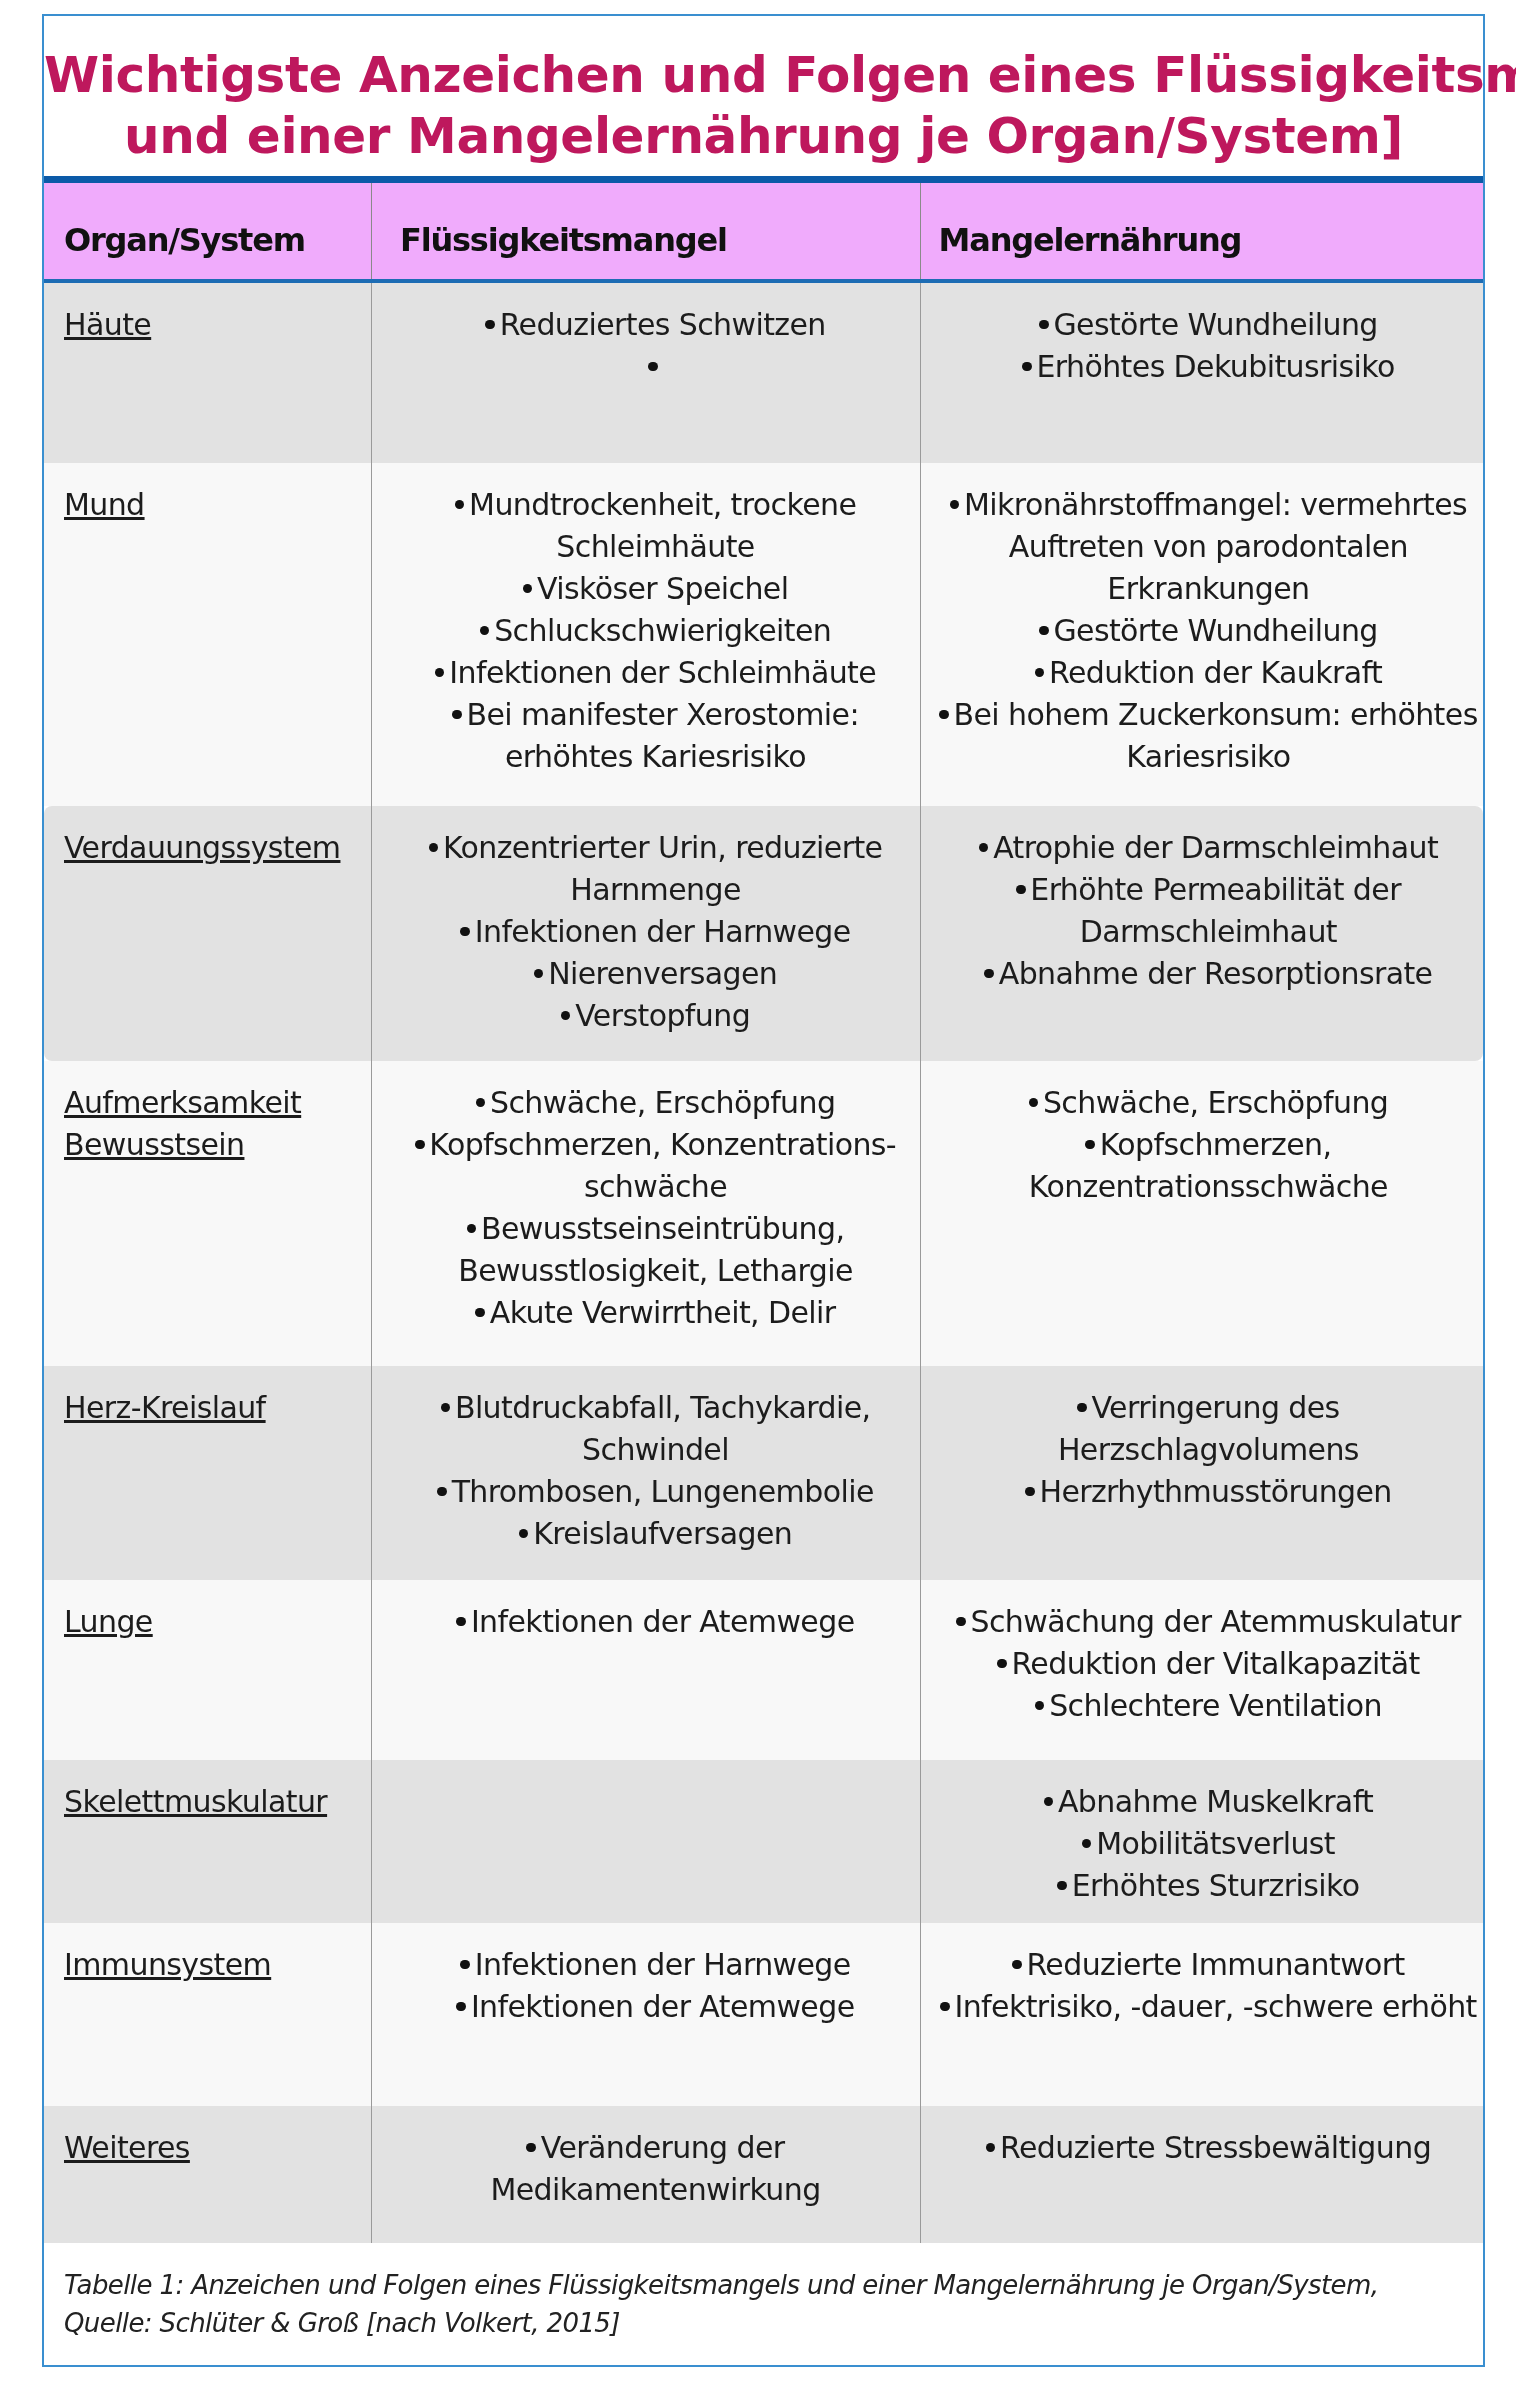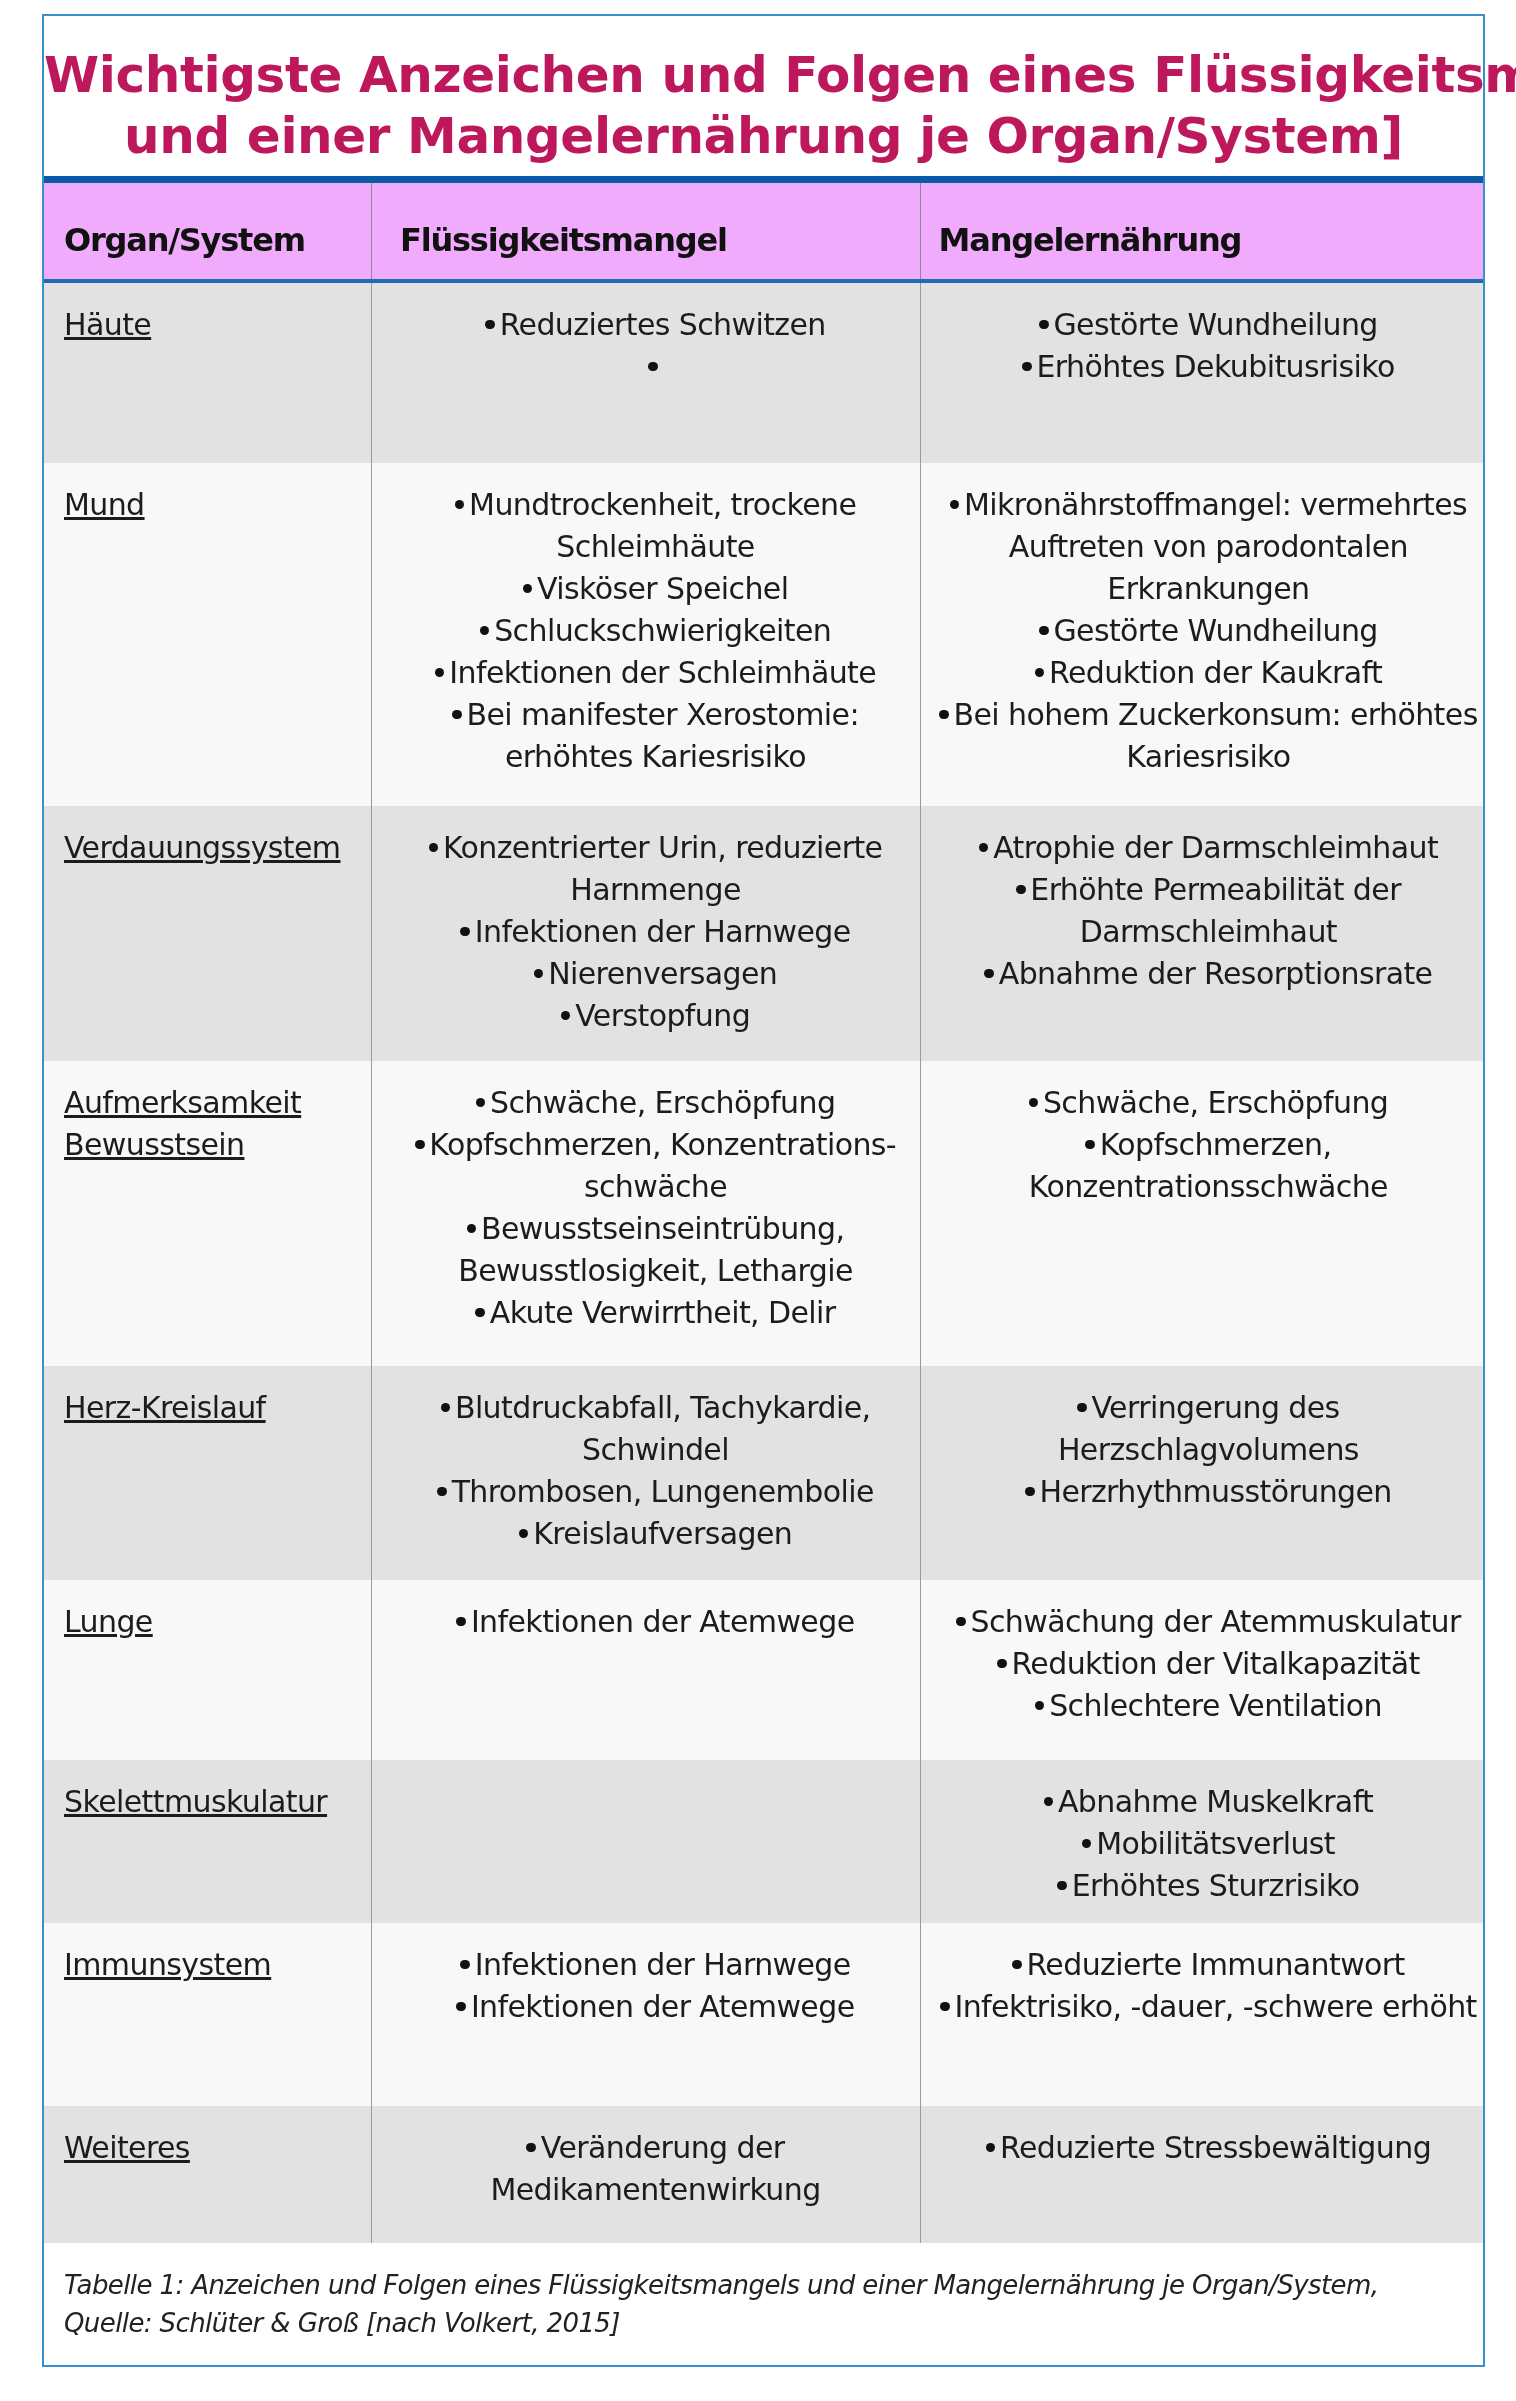--- a/index.html
+++ b/index.html
@@ -79,21 +79,21 @@
           </div>
           <div class="cell c3 txt">
             <ul>
               <li><span class="bullet"></span><span>Mikronährstoffmangel: vermehrtes Auftreten von parodontalen Erkrankungen</span></li>
               <li><span class="bullet"></span><span>Gestörte Wundheilung</span></li>
               <li><span class="bullet"></span><span>Reduktion der Kaukraft</span></li>
               <li><span class="bullet"></span><span>Bei hohem Zuckerkonsum: erhöhtes Kariesrisiko</span></li>
             </ul>
           </div>
         </div>
-        <div class="row grey" style="height: 255px;">
+        <div class="row grey" style="height: 255px; border-radius: 8px;">
           <div class="cell c1 txt organ">Verdauungssystem</div>
           <div class="cell c2 txt">
             <ul>
               <li><span class="bullet"></span><span>Konzentrierter Urin, reduzierte Harnmenge</span></li>
               <li><span class="bullet"></span><span>Infektionen der Harnwege</span></li>
               <li><span class="bullet"></span><span>Nierenversagen</span></li>
               <li><span class="bullet"></span><span>Verstopfung</span></li>
             </ul>
           </div>
           <div class="cell c3 txt">

